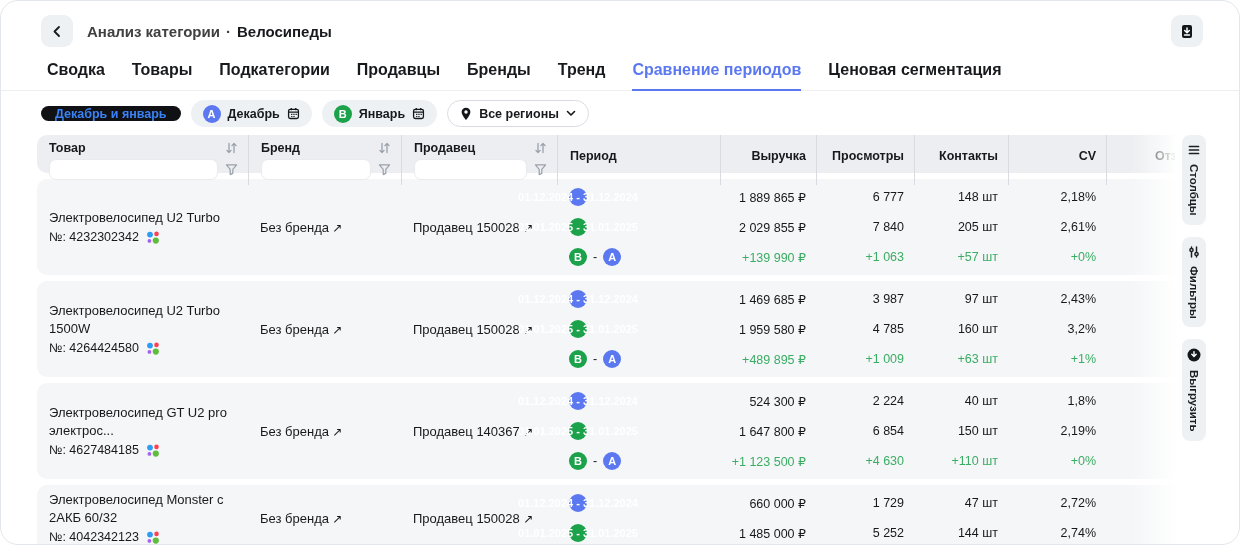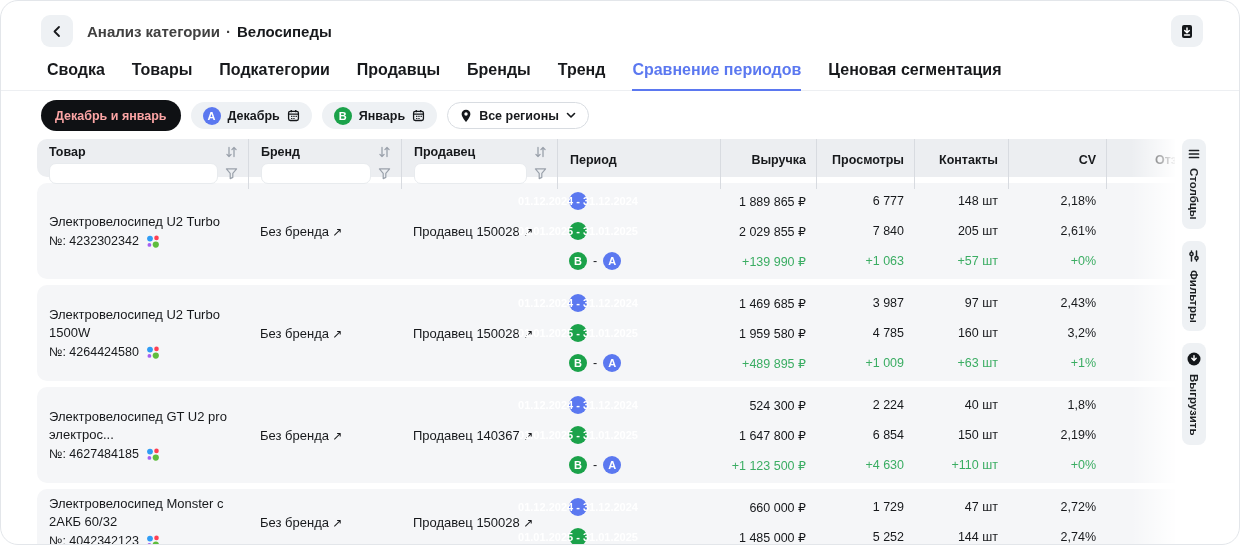--- a/index.html
+++ b/index.html
@@ -25,22 +25,22 @@
   
   .tabs { display:flex; gap:27px; padding:14px 46px 0; border-bottom:1px solid #edeff2; }
   .tab {
     font-size:16px; font-weight:600; padding-bottom:10px; cursor:pointer;
     border-bottom:2px solid transparent; margin-bottom:-1px; white-space:nowrap;
   }
   .tab.active { color:var(--accent); border-bottom-color:var(--accent); }
   
   .chips { display:flex; align-items:center; gap:10px; padding:9px 40px 0; }
   .pill-dark {
-    background:var(--pill-black); color:#fca5a5; font-size:12.5px; font-weight:700;
-    padding:0 14px; height:31px; display:flex; align-items:center; border-radius:999px; cursor:pointer;
+    background:var(--pill-black); color:#3b82f6; font-size:12.5px; font-weight:700;
+    padding:0 14px; height:15px; display:flex; align-items:center; border-radius:999px; cursor:pointer;
   }
   .chip {
     display:flex; align-items:center; gap:7px; background:#eef1f4; border-radius:999px;
     padding:0 12px; height:27px; font-size:12.5px; font-weight:600; cursor:pointer;
   }
   .chip.outline { background:#fff; border:1px solid #d8dce1; }
   .badge {
     width:18px; height:18px; border-radius:50%; color:#fff; font-size:11px; font-weight:700;
     display:inline-flex; align-items:center; justify-content:center; flex:0 0 auto;
   }

